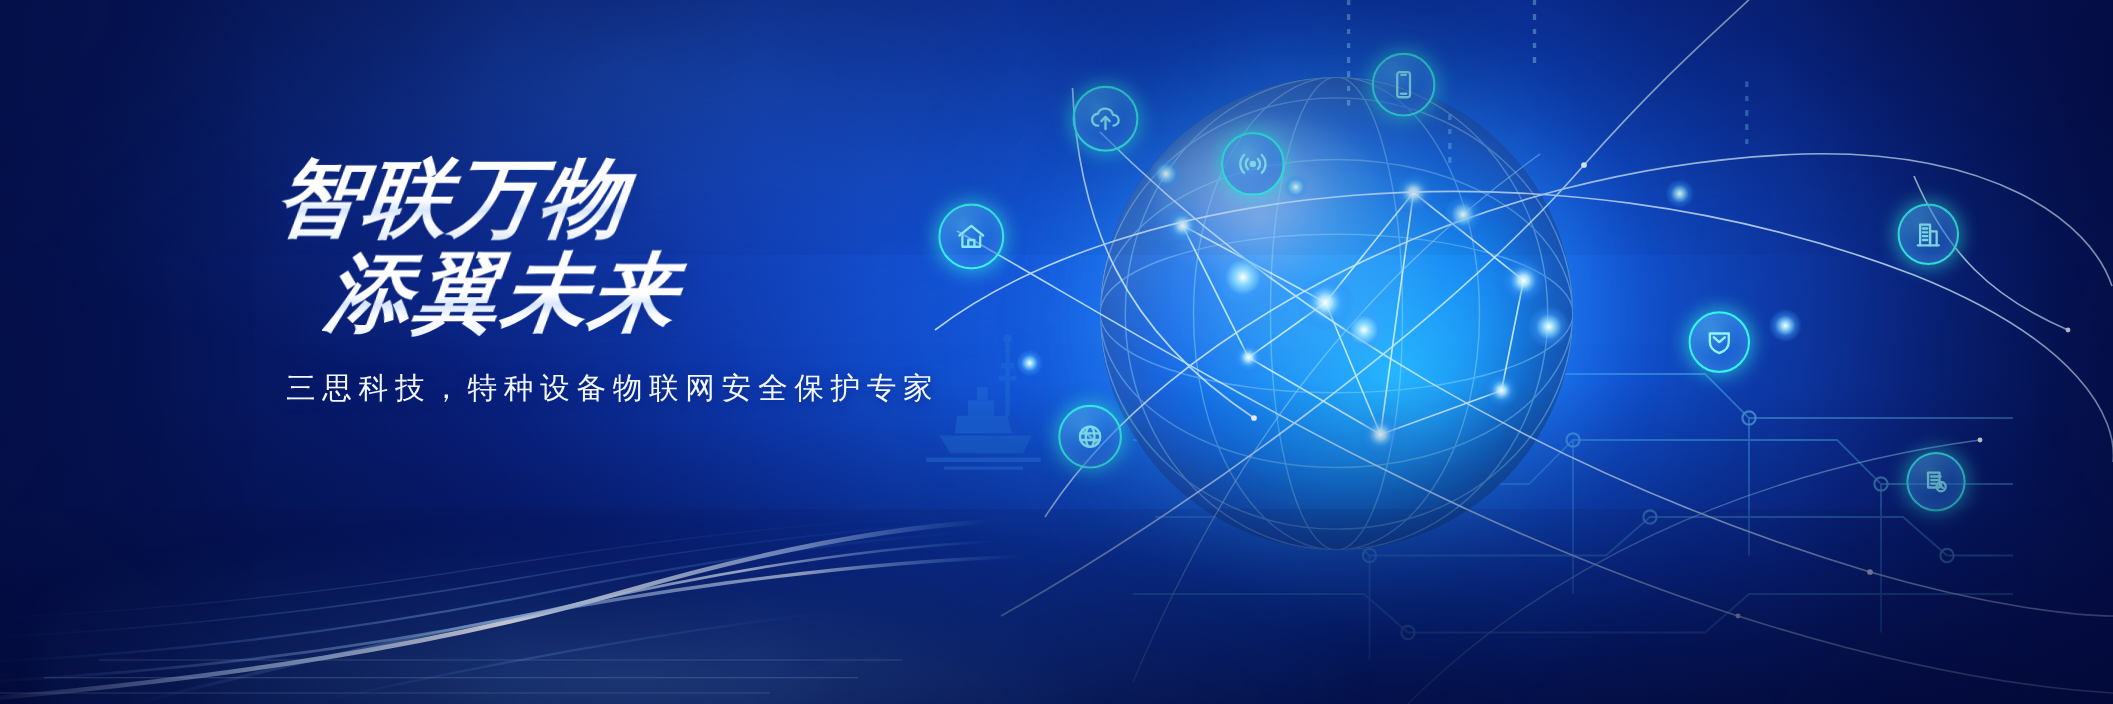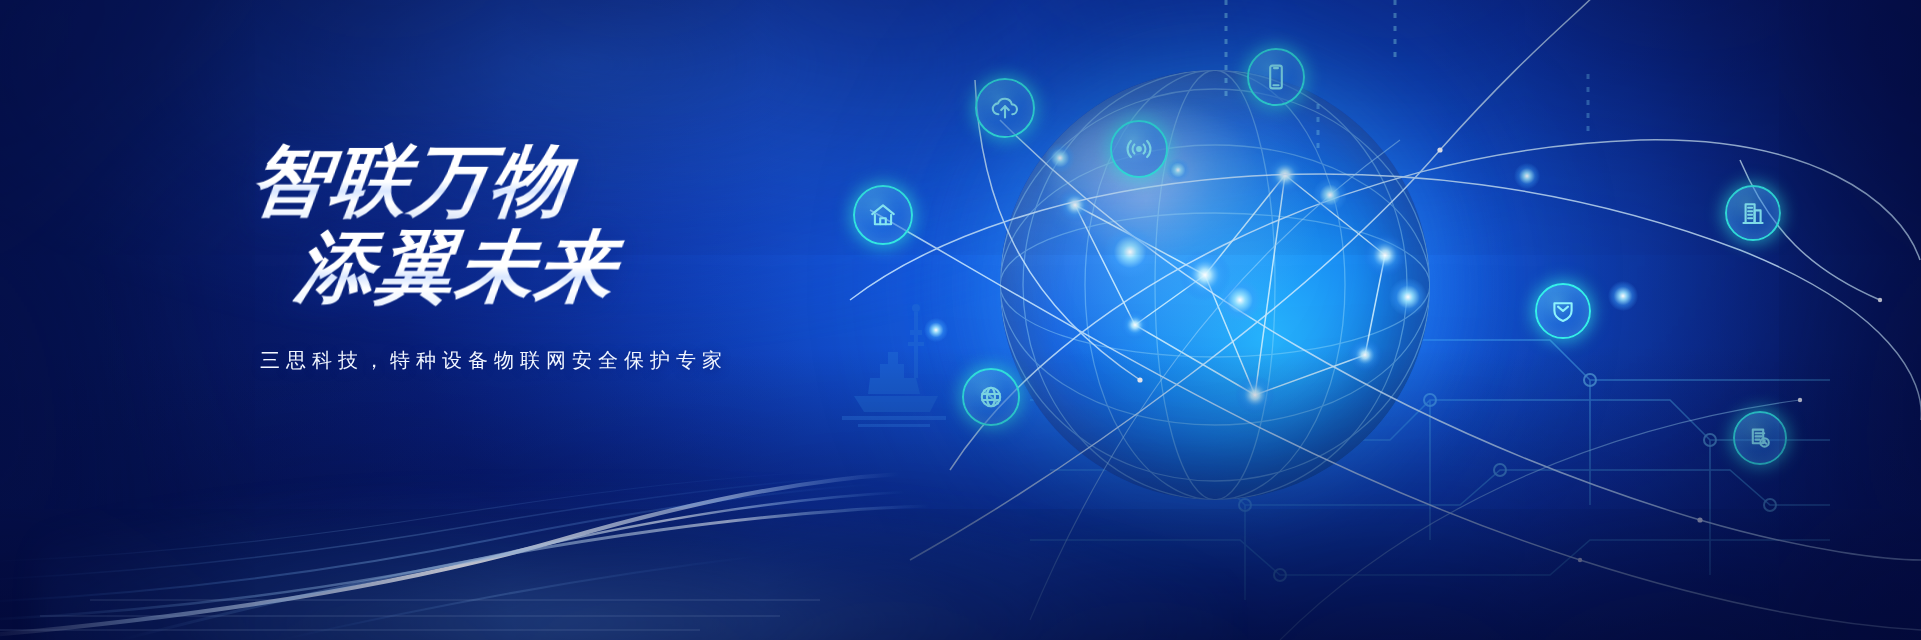--- a/index.html
+++ b/index.html
@@ -65,22 +65,22 @@
     white-space:nowrap;
     background:linear-gradient(180deg,#ffffff 0%,#ffffff 52%,#d8e6ff 64%,#ffffff 78%,#eaf2ff 100%);
     -webkit-background-clip:text;background-clip:text;
     -webkit-text-fill-color:transparent;
     filter:drop-shadow(0 3px 14px rgba(10,40,140,.75));
     transform:skewX(-7deg);
     transform-origin:left bottom;
   }
   .hl-2{margin-left:46px;margin-top:6px;}
   .subtitle{
-    margin-top:40px;margin-left:14px;
-    font-size:20px;
+    margin-top:28px;margin-left:14px;
+    font-size:27px;
     letter-spacing:6px;
     color:#f2f7ff;
     white-space:nowrap;
     text-shadow:0 2px 10px rgba(8,30,120,.85);
   }
 
   
   .globe-wrap{position:absolute;left:955px;top:25px;width:560px;height:560px;}
   .globe{
     position:absolute;left:45px;top:45px;width:430px;height:430px;border-radius:50%;

